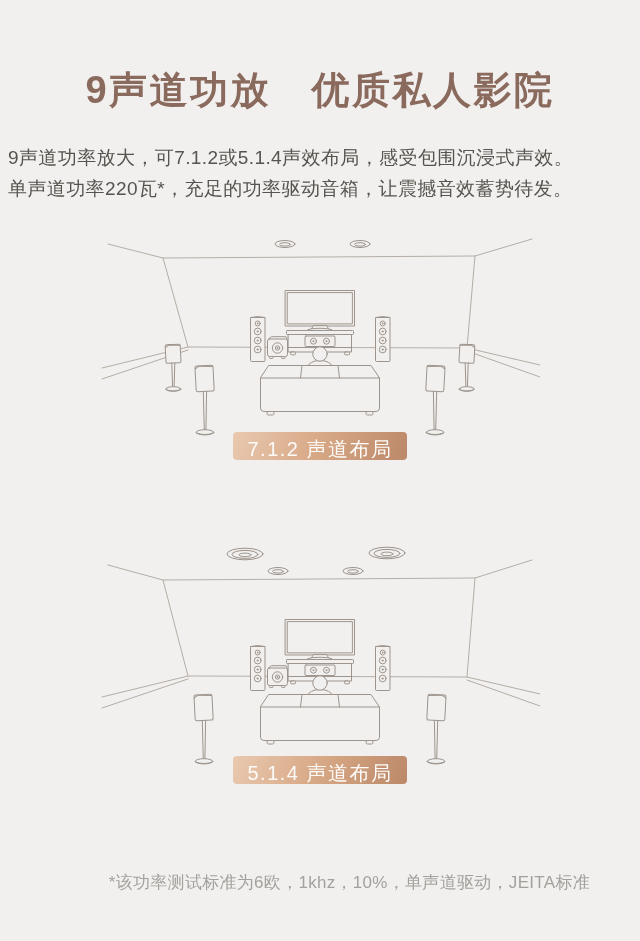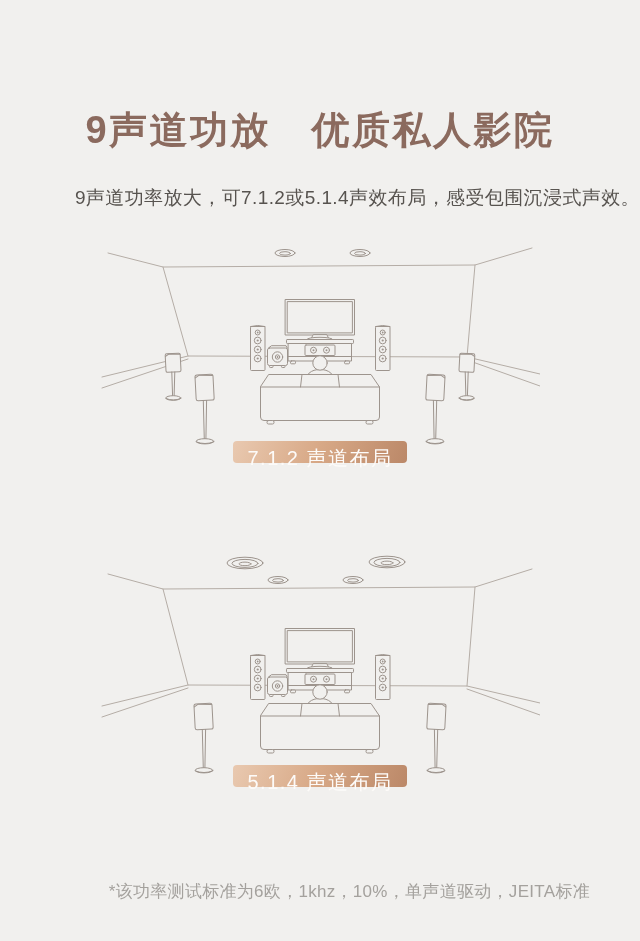--- a/index.html
+++ b/index.html
@@ -15,42 +15,42 @@
     --footnote_text:#a4a19d;
   }
   *{box-sizing:border-box}
   html,body{margin:0;padding:0}
   body{
     width:640px;height:941px;overflow:hidden;
     background:var(--background);
     font-family:"Liberation Sans","DejaVu Sans",sans-serif;
   }
   .page-title{
-    margin:0;padding-top:108px;
+    margin:0;padding-top:68px;
     text-align:center;
     font-size:38px;line-height:1.16;font-weight:bold;
     color:var(--accent_text);
     letter-spacing:2.5px;
   }
   .intro{
-    margin:30px 0 0 16px;
-    text-align:right;
+    margin:30px 0 0 8px;
+    text-align:left;
     font-size:19px;line-height:31px;
     color:var(--body_text);
     letter-spacing:0.4px;
   }
   svg.room{display:block;margin:0 auto}
   #room1{margin-top:26px}
   #room2{margin-top:74px}
   .badge-row{text-align:center;position:relative}
   #badge-row-1{margin-top:-13px}
   #badge-row-2{margin-top:-18px}
   .layout-badge{
     display:inline-block;
-    min-width:160px;height:22px;line-height:34px;
+    min-width:160px;height:28px;line-height:34px;
     padding:0 14px;border-radius:4px;
     background:linear-gradient(112deg,var(--badge_grad_light) 0%,var(--badge_grad_mid) 48%,var(--badge_grad_dark) 100%);
     color:var(--badge_text);
     font-size:20px;letter-spacing:1.5px;
   }
   .footnote{
     margin-top:87px;
     text-align:right;
     padding-right:50px;
     font-size:17px;
@@ -155,20 +155,21 @@
       <rect x="7" y="46.5" width="7" height="3.5" rx="1.5"></rect>
       <rect x="106" y="46.5" width="7" height="3.5" rx="1.5"></rect>
     </g>
   </defs>
 </svg>
 
 <h1 class="page-title">9声道功放　优质私人影院</h1>
 
 <p class="intro">
   <span>9声道功率放大，可7.1.2或5.1.4声效布局，感受包围沉浸式声效。</span><br>
+  <span>单声道功率220瓦*，充足的功率驱动音箱，让震撼音效蓄势待发。</span>
 </p>
 
 <svg id="room1" class="room" width="440" height="215" viewBox="0 0 440 215">
   <g class="walls">
     <path d="M8,14 L63,28 L375,26 L432,9"></path>
     <path d="M63,28 L88,117 M375,26 L367,118"></path>
     <path d="M2,138 L88,117 L367,118 L440,135"></path>
     <path d="M2,149 L88,120 M367,121 L440,147"></path>
   </g>
   <g>

